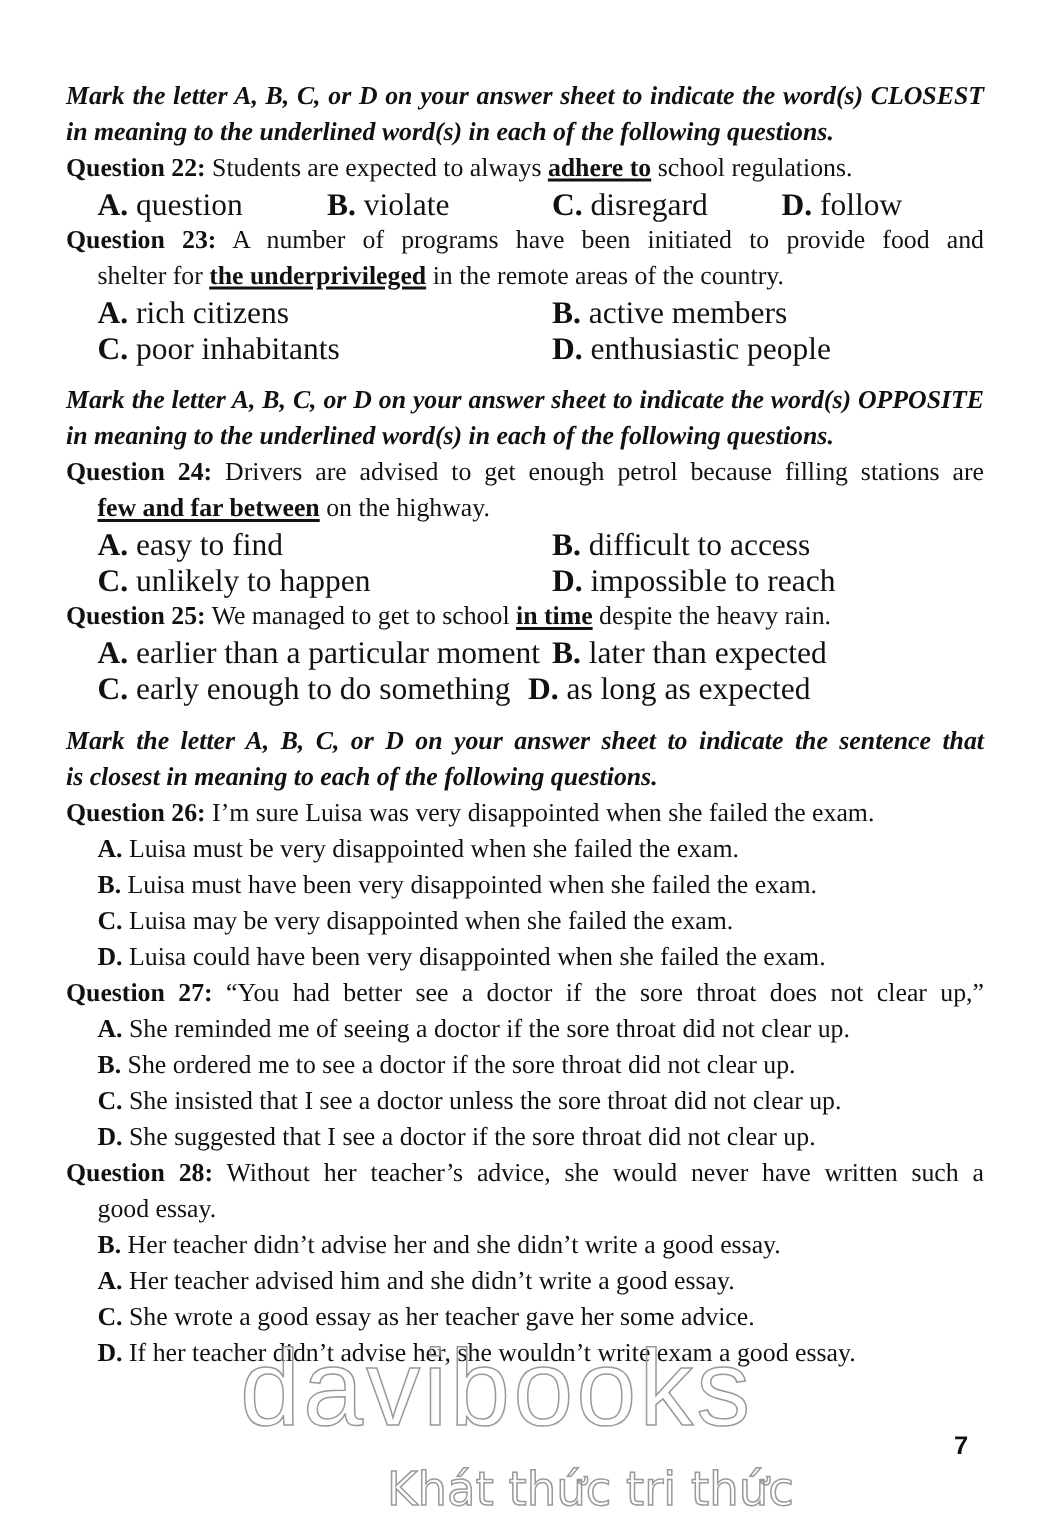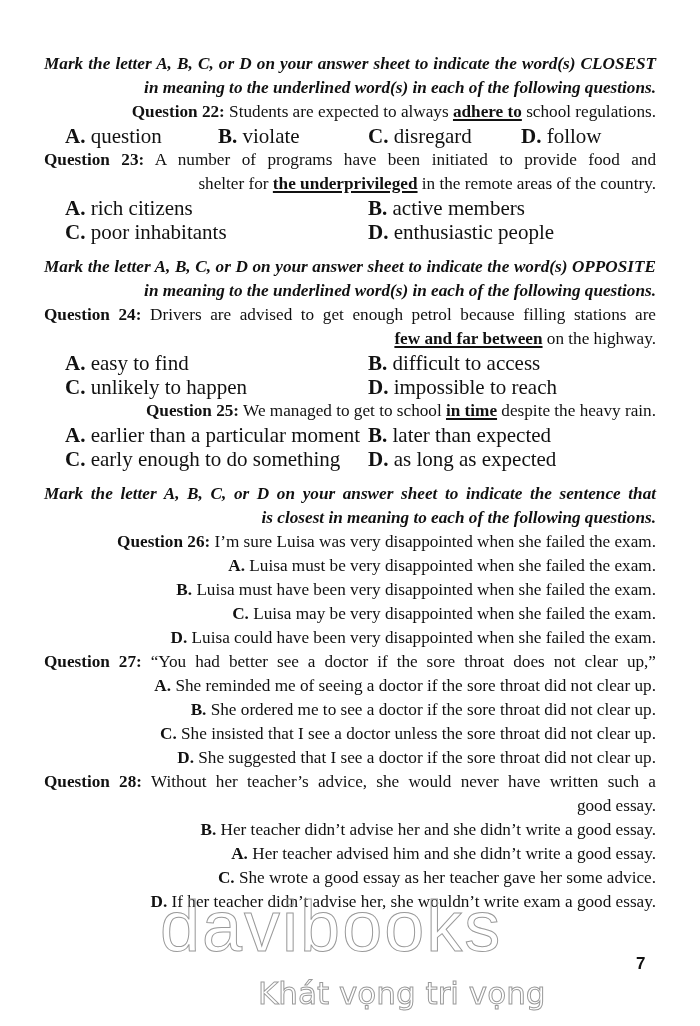--- a/index.html
+++ b/index.html
@@ -1,21 +1,21 @@
 <!DOCTYPE html>
 <html><head>
 <meta charset="utf-8">
 <style>
   html, body { margin: 0; padding: 0; }
   body {
     width: 700px; height: 1026px; background: #ffffff; position: relative; overflow: hidden;
     font-family: "Liberation Serif", serif; color: #111111;
   }
   .page { position: absolute; left: 44px; top: 52px; width: 612px; }
-  .line { font-size: 17.2px; line-height: 24px; white-space: nowrap; position: relative; text-align: right; }
+  .line { font-size: 17.2px; line-height: 24px; white-space: nowrap; position: relative; }
   .instr { font-style: italic; font-weight: bold; }
   .ind { padding-left: 21px; }
   .ul { font-weight: bold; text-decoration: underline; text-decoration-thickness: 2px; text-underline-offset: 2px; }
   .opt-letter { font-weight: bold; }
   .opts4 { position: relative; height: 24px; }
   .opts4 .o { position: absolute; top: 0; font-size: 21px; line-height: 24px; white-space: nowrap; }
   .gap { height: 11px; }
   .just { text-align: justify; text-align-last: justify; white-space: normal; }
   .pagenum {
     position: absolute; left: 636px; top: 954px; font-family: "Liberation Sans", sans-serif;
@@ -86,21 +86,21 @@
 
   <div class="line">
     <span style="font-weight:bold">Question 25:</span><span> We managed to get to school </span><span class="ul">in time</span><span> despite the heavy rain.</span>
   </div>
   <div class="opts4">
     <span class="o" style="left:21px"><span class="opt-letter">A.</span><span> earlier than a particular moment</span></span>
     <span class="o" style="left:324px"><span class="opt-letter">B.</span><span> later than expected</span></span>
   </div>
   <div class="opts4">
     <span class="o" style="left:21px"><span class="opt-letter">C.</span><span> early enough to do something</span></span>
-    <span class="o" style="left:324px"><span class="opt-letter">D.</span><span> as long as expected</span></span>
+    <span class="o" style="left:308px"><span class="opt-letter">D.</span><span> as long as expected</span></span>
   </div>
 
   <div class="gap"></div>
 
   <div class="line instr just">Mark the letter A, B, C, or D on your answer sheet to indicate the sentence that</div>
   <div class="line instr">is closest in meaning to each of the following questions.</div>
 
   <div class="line">
     <span style="font-weight:bold">Question 26:</span><span> I’m sure Luisa was very disappointed when she failed the exam.</span>
   </div>
@@ -121,14 +121,14 @@
     <span style="font-weight:bold">Question 28:</span><span> Without her teacher’s advice, she would never have written such a</span>
   </div>
   <div class="line ind">good essay.</div>
   <div class="line ind"><span class="opt-letter">B.</span><span> Her teacher didn’t advise her and she didn’t write a good essay.</span></div>
   <div class="line ind"><span class="opt-letter">A.</span><span> Her teacher advised him and she didn’t write a good essay.</span></div>
   <div class="line ind"><span class="opt-letter">C.</span><span> She wrote a good essay as her teacher gave her some advice.</span></div>
   <div class="line ind"><span class="opt-letter">D.</span><span> If her teacher didn’t advise her, she wouldn’t write exam a good essay.</span></div>
 </div>
 
 <div class="wm1">davibooks</div>
-<div class="wm2">Khát vọng tri vọng</div>
+<div class="wm2">Khát thức tri thức</div>
 <div class="pagenum">7</div>
 
 </body></html>

